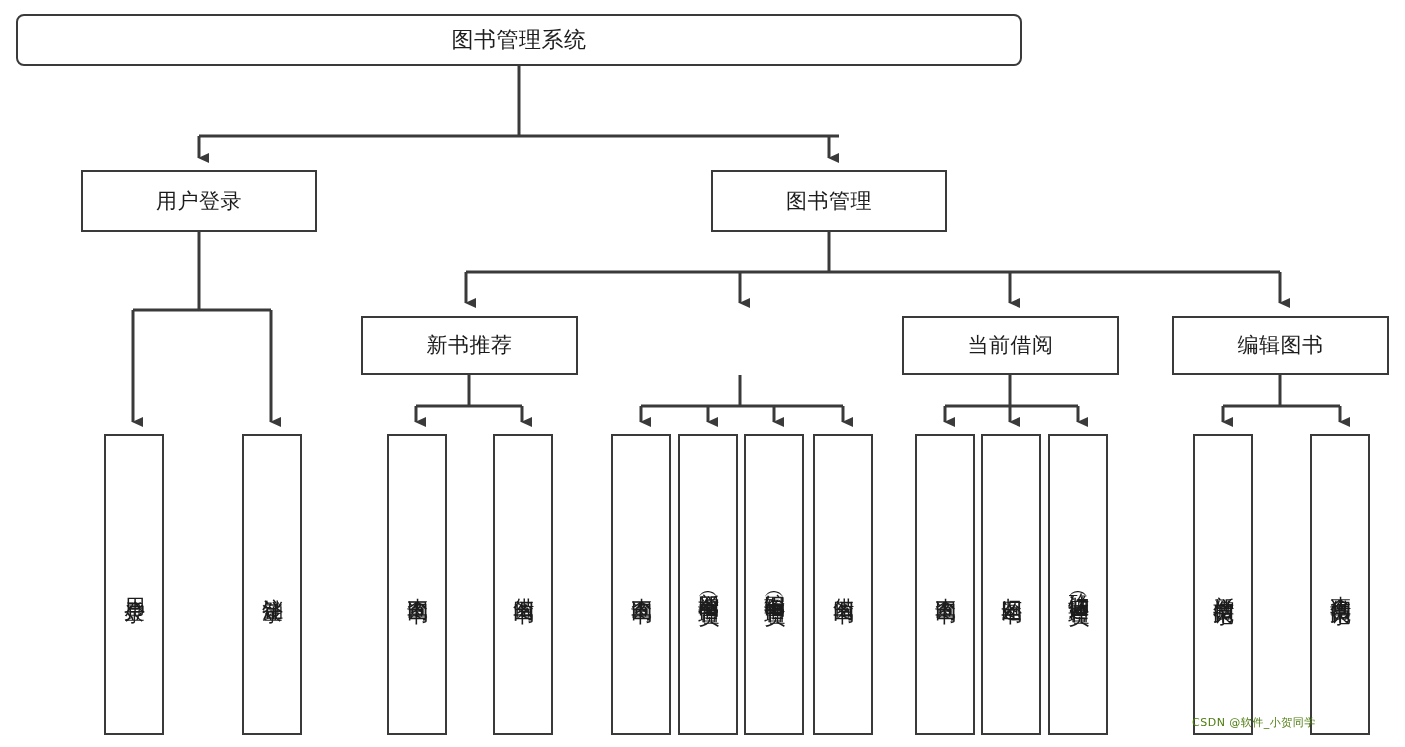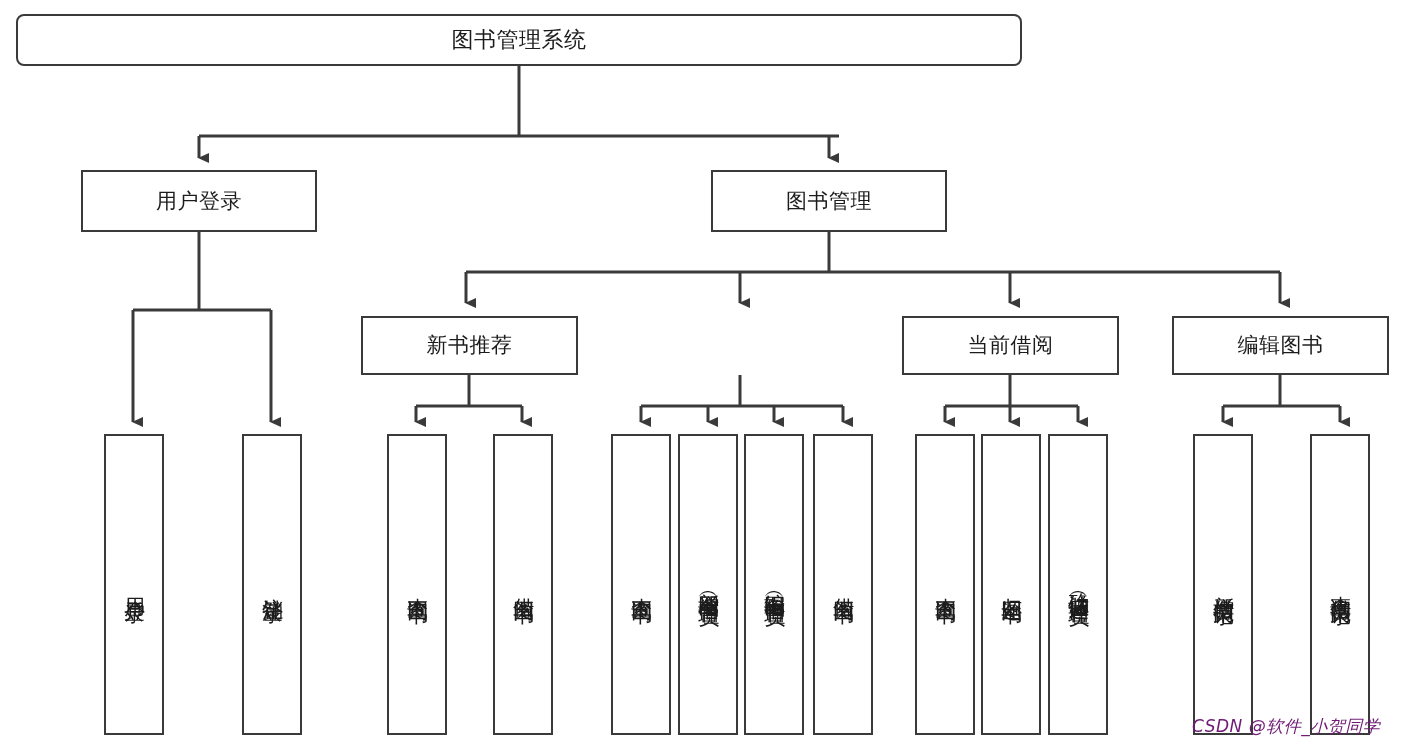--- a/index.html
+++ b/index.html
@@ -56,25 +56,24 @@
     writing-mode: vertical-rl;
     text-orientation: upright;
     font-size: 21px;
     line-height: 1.12;
     letter-spacing: 2px;
     height: auto;
     max-height: 100%;
   }
   .watermark {
     position: absolute;
-    font-size: 17px;
-    color: #701a75;
+    font-size: 11px;
+    color: #4d7c0f;
     white-space: nowrap;
     letter-spacing: 0.5px;
-    font-style: italic;
   }
 </style>
 </head>
 <body>
 
 <div id="canvas">
 
   <svg class="wires" viewBox="0 0 1405 747" xmlns="http://www.w3.org/2000/svg">
     <defs>
       <marker id="arw" markerWidth="10" markerHeight="11" refX="5" refY="10" orient="auto" markerUnits="userSpaceOnUse">

